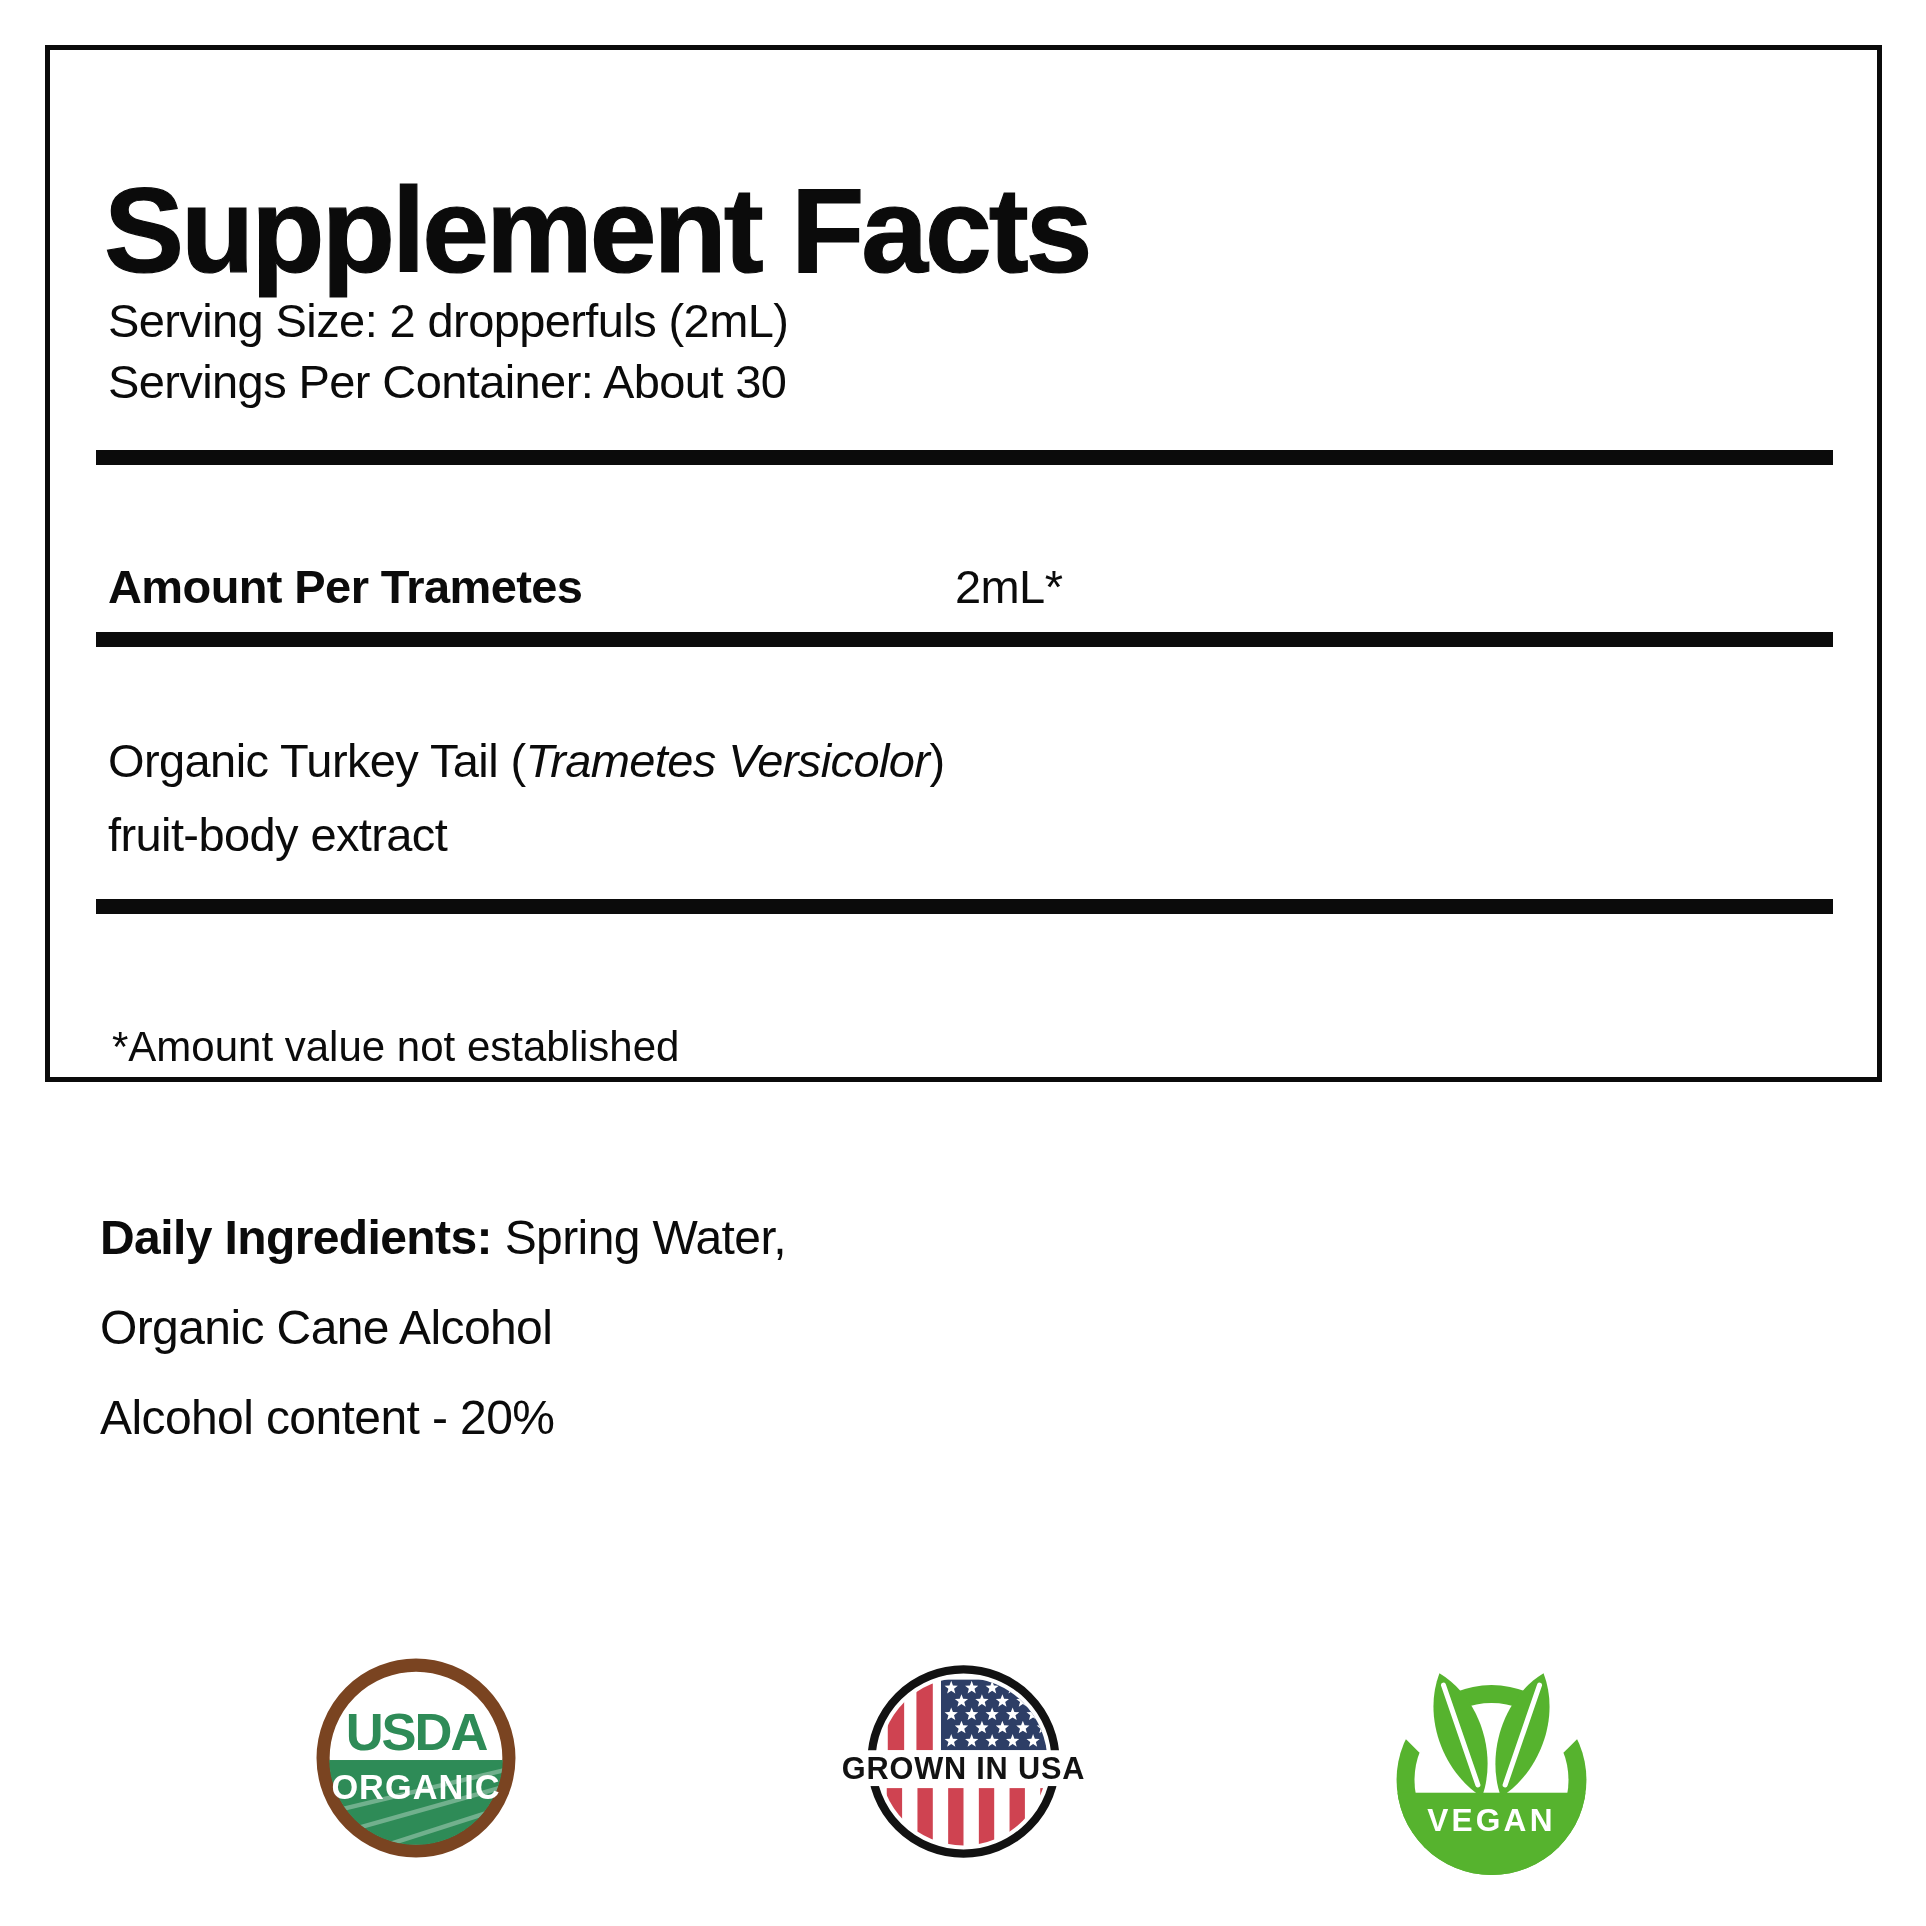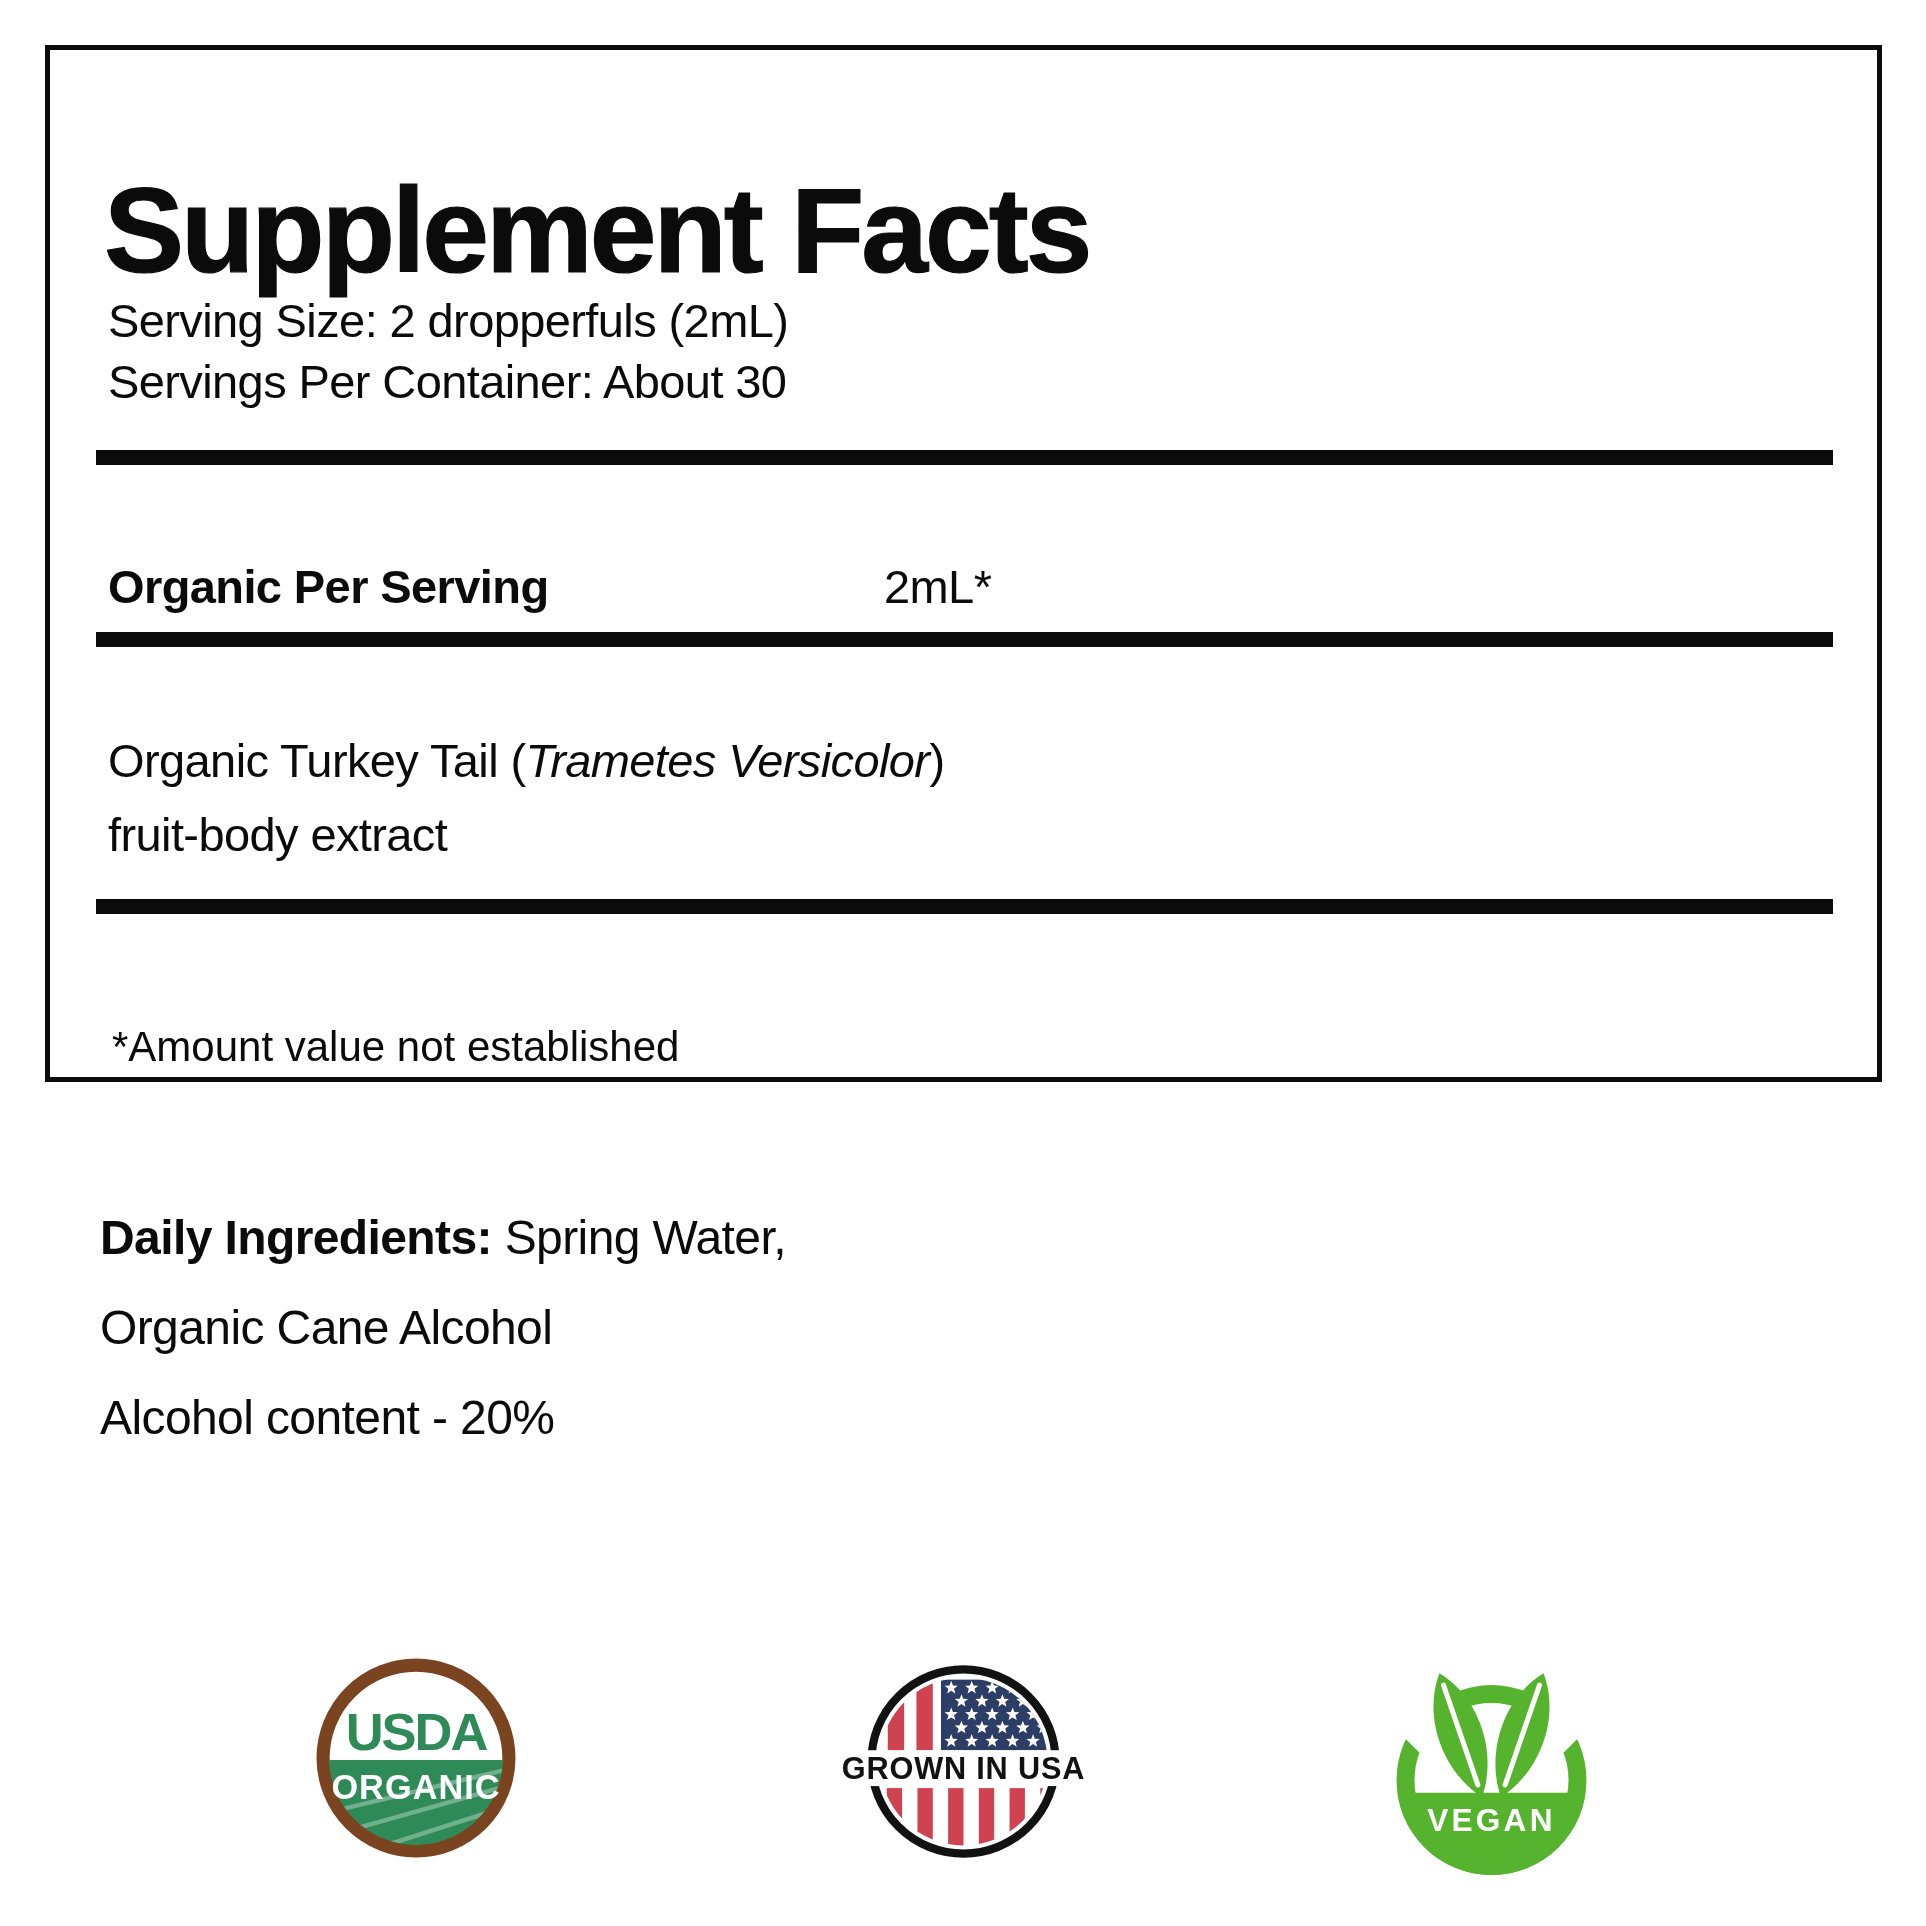--- a/index.html
+++ b/index.html
@@ -26,21 +26,21 @@
     -webkit-text-stroke:1.2px var(--text,#000);
   }
   .line{font-size:47px;font-weight:400;letter-spacing:-0.6px;text-align:right;}
   .serving-size{left:108px;top:250px;}
   .servings-per{left:108px;top:338px;margin-top:20px;}
   .rule{position:absolute;left:96px;width:1737px;height:15px;background:var(--text,#000);}
   .rule-1{top:450px;}
   .rule-2{top:632px;}
   .rule-3{top:899px;}
   .amount-label{left:108px;top:516px;font-weight:700;letter-spacing:-0.6px;font-size:47px;}
-  .amount-value{left:884px;top:516px;font-size:47px;letter-spacing:-0.6px;}
+  .amount-value{left:955px;top:516px;font-size:47px;letter-spacing:-0.6px;}
   .ing-1{left:108px;top:690px;}
   .ing-2{left:108px;top:779px;margin-top:32px;}
   .ing-latin{font-style:italic;}
   .footnote{left:112px;top:984px;font-size:42px;}
   .other-line{font-size:48px;letter-spacing:-0.6px;}
   .other-1{left:100px;top:1166px;}
   .other-2{left:100px;top:1256px;}
   .other-3{left:100px;top:1346px;}
   .bold{font-weight:700;}
   .badge{position:absolute;display:block;}
@@ -73,21 +73,21 @@
 
   <section class="facts-box"></section>
 
   <h1 class="abs title">Supplement Facts</h1>
 
   <p class="abs line serving-size">Serving Size: 2 dropperfuls (2mL)</p>
   <p class="abs line servings-per">Servings Per Container: About 30</p>
 
   <div class="rule rule-1"></div>
 
-  <p class="abs amount-label">Organic Per Serving</p>
+  <p class="abs amount-label">Amount Per Trametes</p>
   <p class="abs amount-value">2mL*</p>
 
   <div class="rule rule-2"></div>
 
   <p class="abs line ing-1"><span>Organic Turkey Tail (</span><span class="ing-latin">Trametes Versicolor</span><span>)</span></p>
   <p class="abs line ing-2">fruit-body extract</p>
 
   <div class="rule rule-3"></div>
 
   <p class="abs footnote">*Amount value not established</p>

